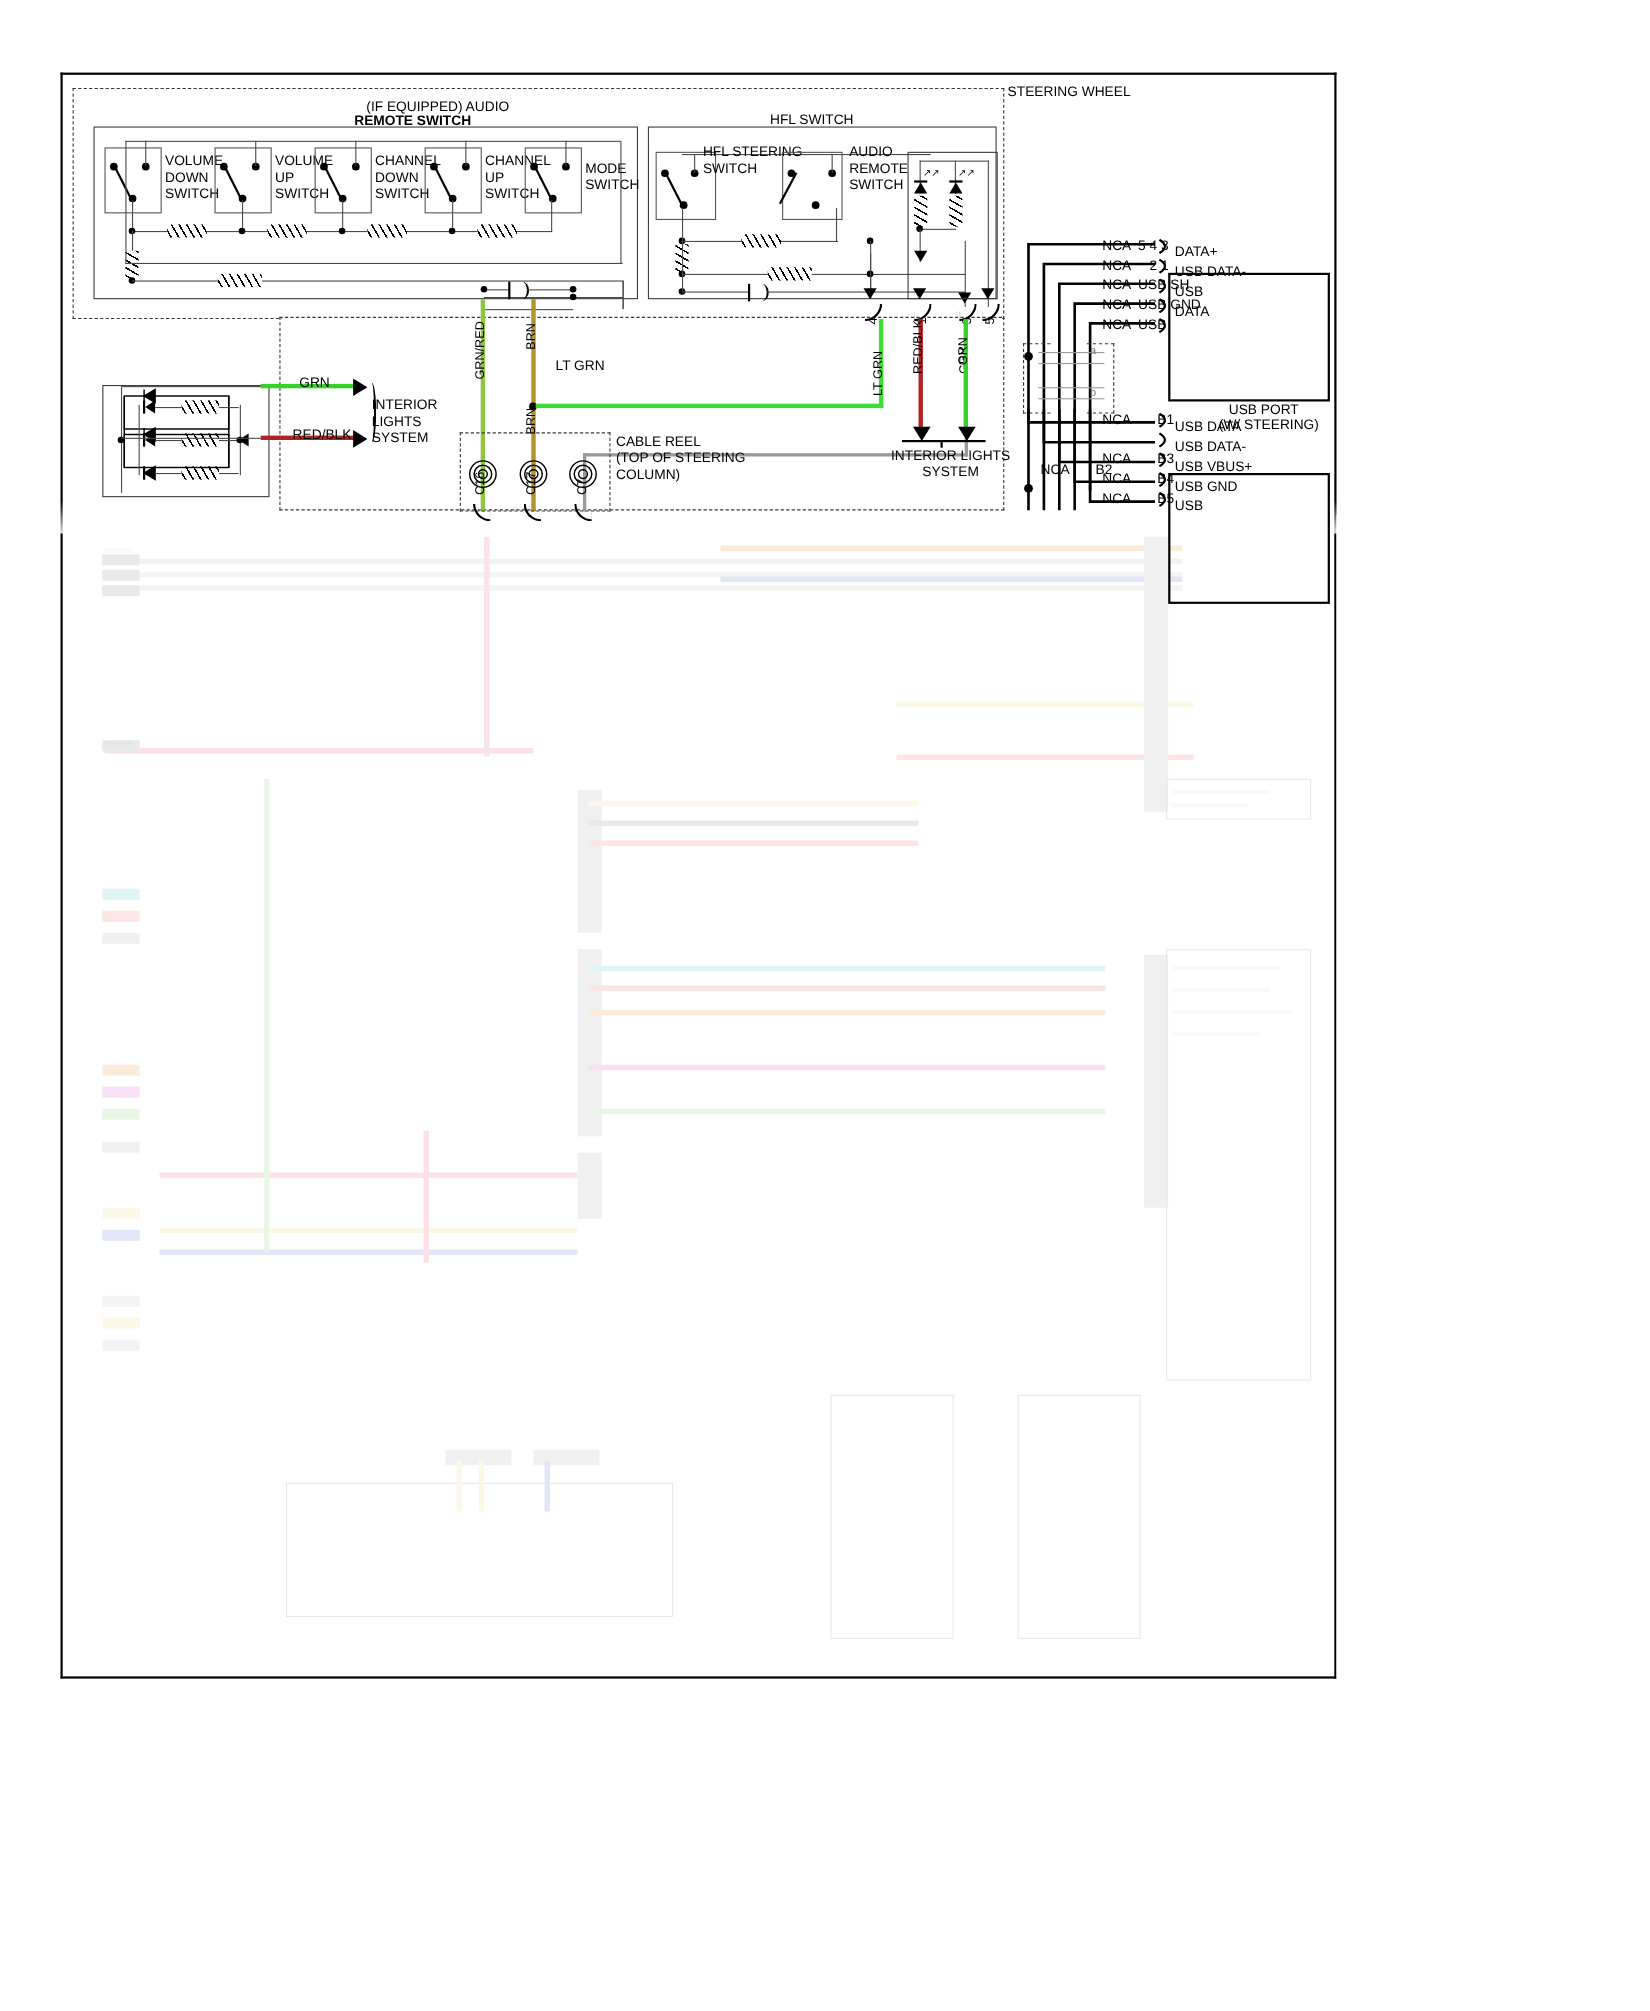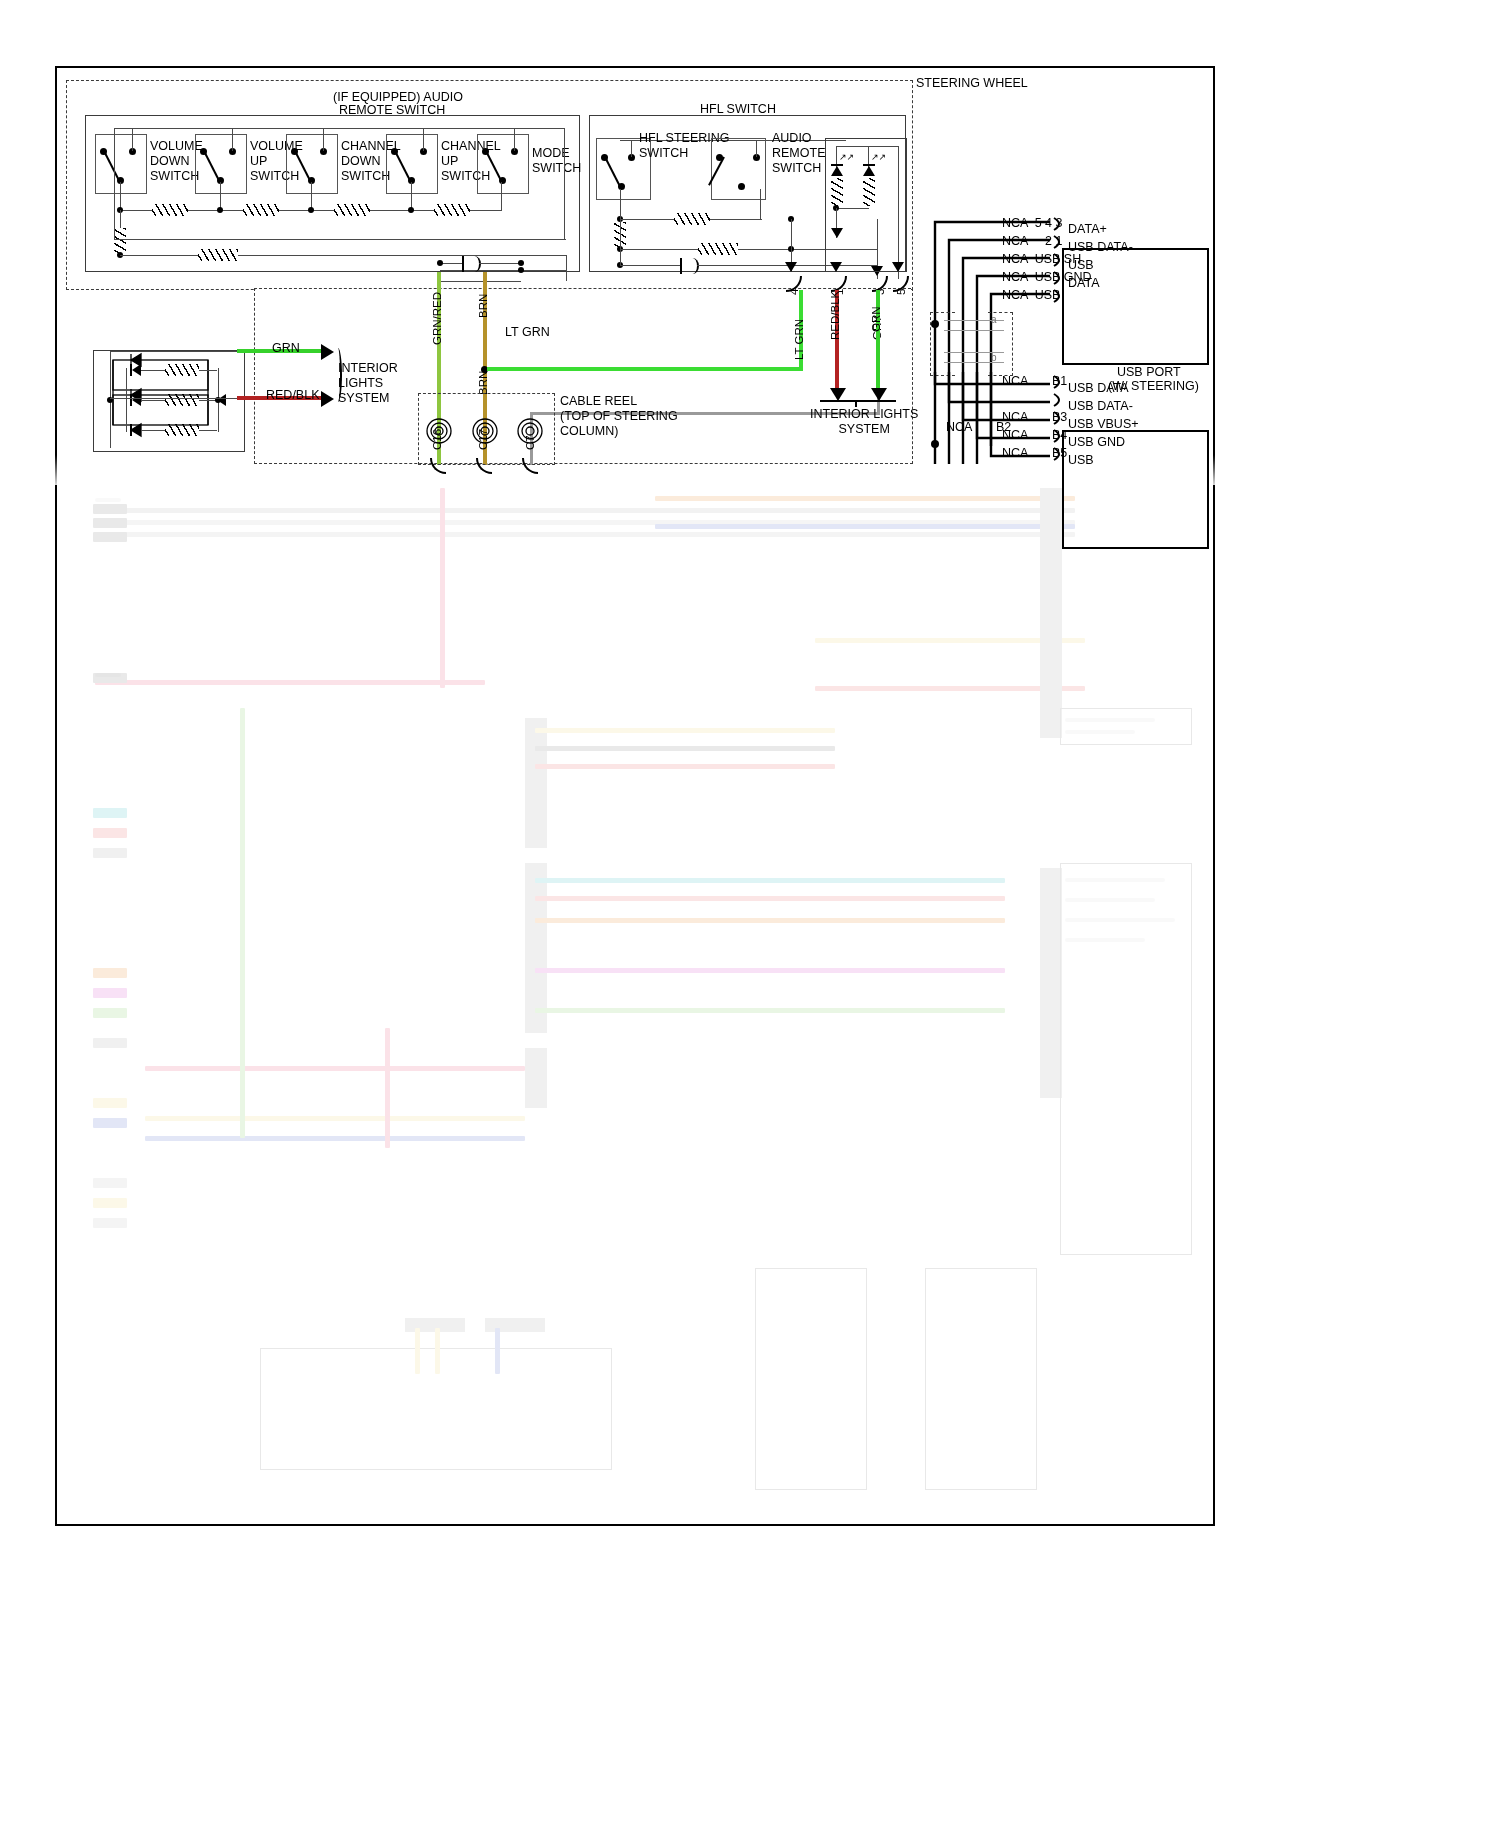--- a/index.html
+++ b/index.html
@@ -143,21 +143,21 @@
               background:linear-gradient(to bottom, rgba(255,255,255,0) 0%, rgba(255,255,255,.85) 100%);"></div>
 
   <div class="dash" style="left:66px;top:80px;width:845px;height:208px;"></div>
   <div class="txt t12" style="left:916px;top:76px;">STEERING WHEEL</div>
 
   <div class="dash" style="left:254px;top:288px;width:657px;height:175px;border-top:none;"></div>
   <div class="abs" style="left:256px;top:286px;width:655px;height:4px;background:#fff;"></div>
   <div class="dash" style="left:254px;top:288px;width:657px;height:0;border:none;border-top:1.6px dashed #3a3a3a;"></div>
 
   <div class="txt t12" style="left:333px;top:90px;">(IF EQUIPPED) AUDIO</div>
-  <div class="txt t12" style="left:339px;top:103px;">REMOTE SWITCH</div>
+  <div class="txt t12" style="left:322px;top:103px;font-weight:bold;">REMOTE SWITCH</div>
   <div class="box" style="left:85px;top:115px;width:493px;height:155px;"></div>
 
   <div class="h" style="left:114px;top:128px;width:450px;"></div>
 
   <div class="boxthin" style="left:95px;top:134px;width:50px;height:58px;"></div>
   <div class="dot" style="left:100px;top:148px;"></div>
   <div class="dot" style="left:117px;top:177px;"></div>
   <div class="abs" style="left:103px;top:151px;width:2px;height:32px;background:#000;transform-origin:top center;transform:rotate(-27deg);"></div>
   <div class="dot" style="left:129px;top:148px;"></div>
   <div class="v" style="left:132px;top:128px;height:23px;"></div>

